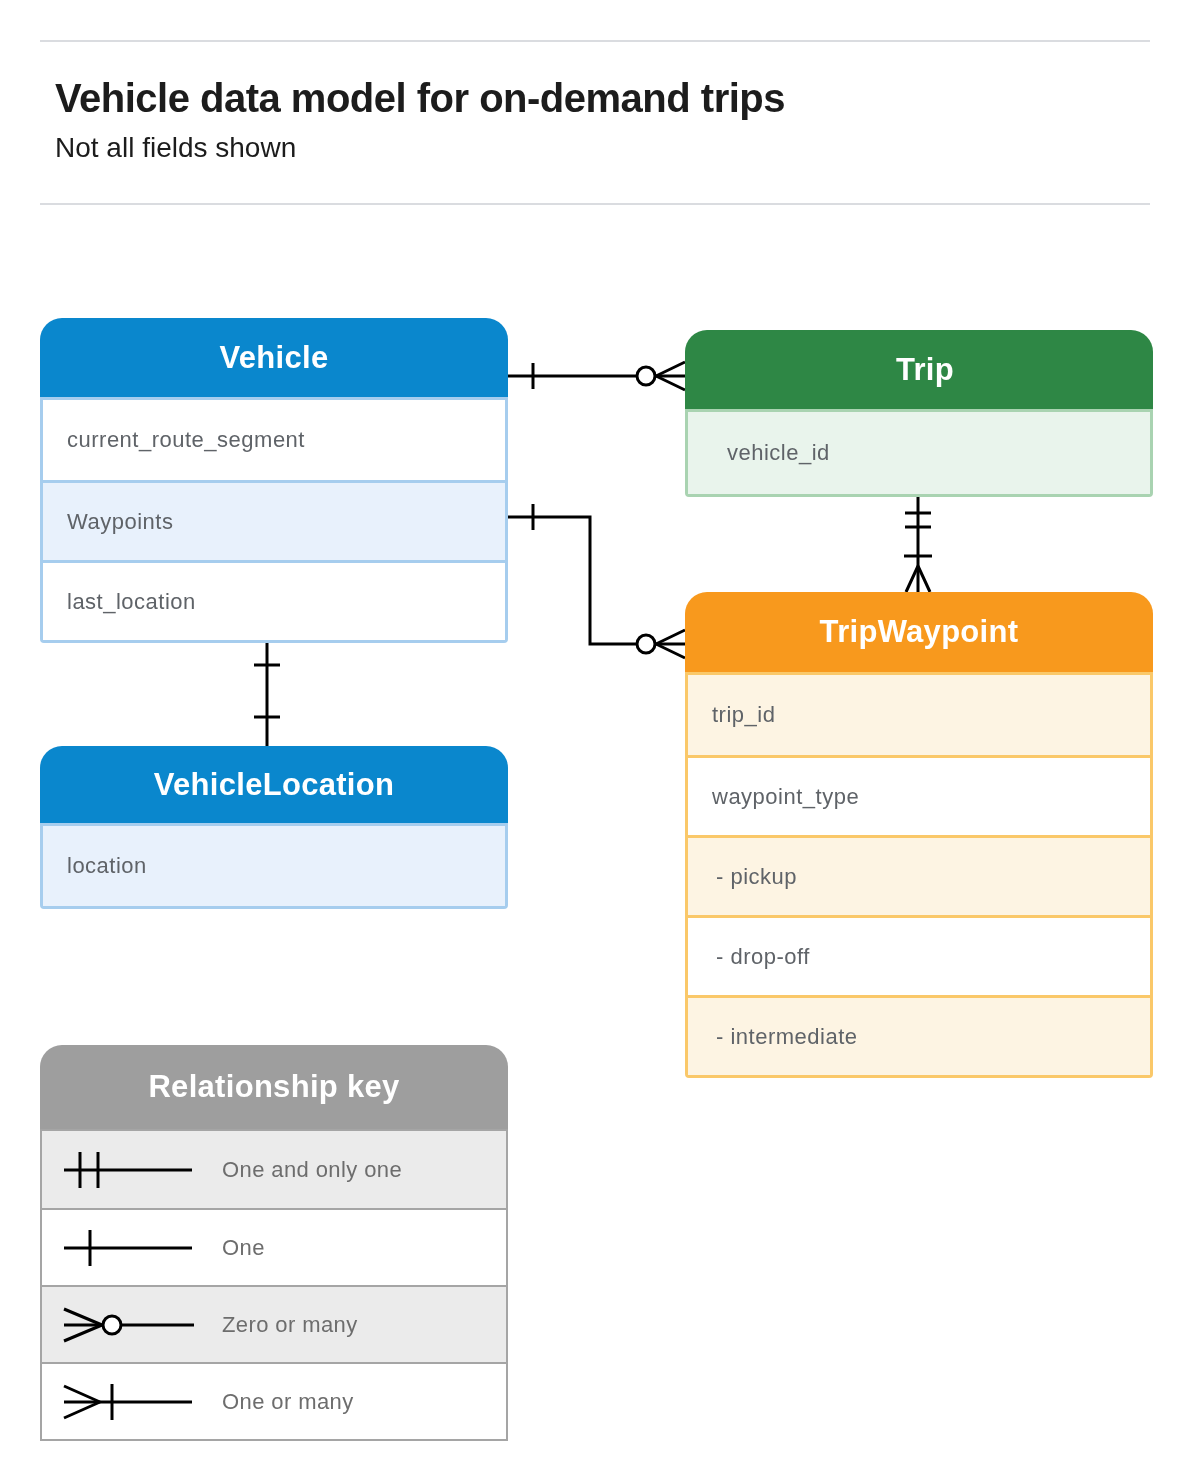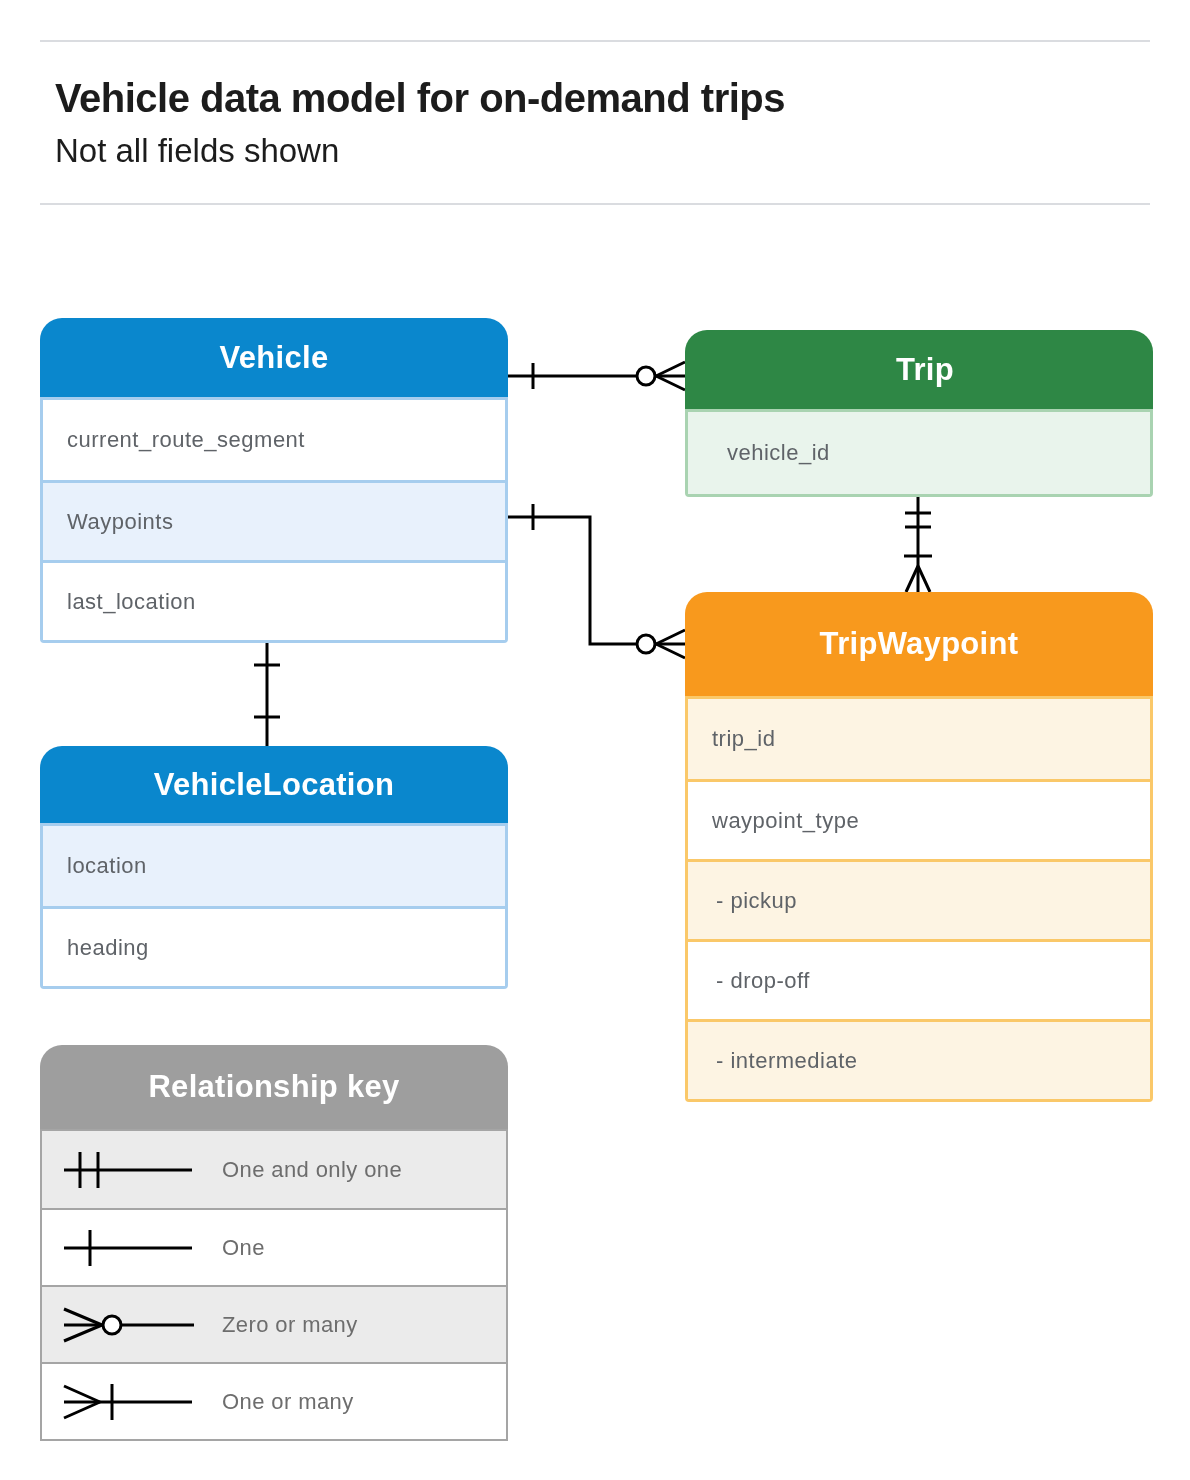--- a/index.html
+++ b/index.html
@@ -35,21 +35,21 @@
   }
   #divider-top{top:40px;}
   #divider-bottom{top:203px;}
   h1.page-title{
     position:absolute;left:55px;top:76px;margin:0;
     font-size:40px;font-weight:700;color:var(--title_text);
     letter-spacing:-0.5px;white-space:nowrap;
   }
   p.page-subtitle{
     position:absolute;left:55px;top:132px;margin:0;
-    font-size:33px;font-weight:400;color:var(--title_text);
+    font-size:28px;font-weight:400;color:var(--title_text);
     white-space:nowrap;
   }
   .etable{position:absolute;width:468px;}
   .etable .thead{
     box-sizing:border-box;
     height:79px;border-radius:22px 22px 0 0;
     display:flex;align-items:center;justify-content:center;
     color:#ffffff;font-size:31px;font-weight:700;letter-spacing:0.3px;
   }
   .etable .tbody{
@@ -70,21 +70,21 @@
   .etable .row.indent{padding-left:28px;}
   
   .t-blue .thead{background:var(--blue);}
   .t-blue .tbody{border-color:var(--blue_border);}
   .t-blue .row + .row{border-top-color:var(--blue_border);}
   .t-blue .row.shade{background:var(--blue_light);}
   .t-green .thead{background:var(--green);padding-left:12px;}
   .t-green .tbody{border-color:var(--green_border);}
   .t-green .row.shade{background:var(--green_light);padding-left:39px;}
   .t-green .row{height:82px;}
-  .t-orange .thead{background:var(--orange);height:104px;}
+  .t-orange .thead{background:var(--orange);height:80px;}
   .t-orange .tbody{border-color:var(--orange_border);}
   .t-orange .row + .row{border-top-color:var(--orange_border);}
   .t-orange .row.shade{background:var(--orange_light);}
   
   #table-vehicle{left:40px;top:318px;}
   #table-trip{left:685px;top:330px;}
   #table-trip-waypoint{left:685px;top:592px;}
   #table-vehicle-location{left:40px;top:746px;}
   #table-vehicle-location .thead{height:77px;}
   
@@ -173,21 +173,20 @@
       <div class="row shade indent">- pickup</div>
       <div class="row indent">- drop-off</div>
       <div class="row shade indent">- intermediate</div>
     </div>
   </div>
 
   <div class="etable t-blue" id="table-vehicle-location">
     <div class="thead">VehicleLocation</div>
     <div class="tbody">
       <div class="row shade">location</div>
-      <div class="row">heading</div>
     </div>
   </div>
 
   <div class="etable" id="legend">
     <div class="thead">Relationship key</div>
     <div class="tbody">
 
       <div class="row shade">
         <span class="sym legend-sym">
           <svg viewBox="0 0 150 56" xmlns="http://www.w3.org/2000/svg">

